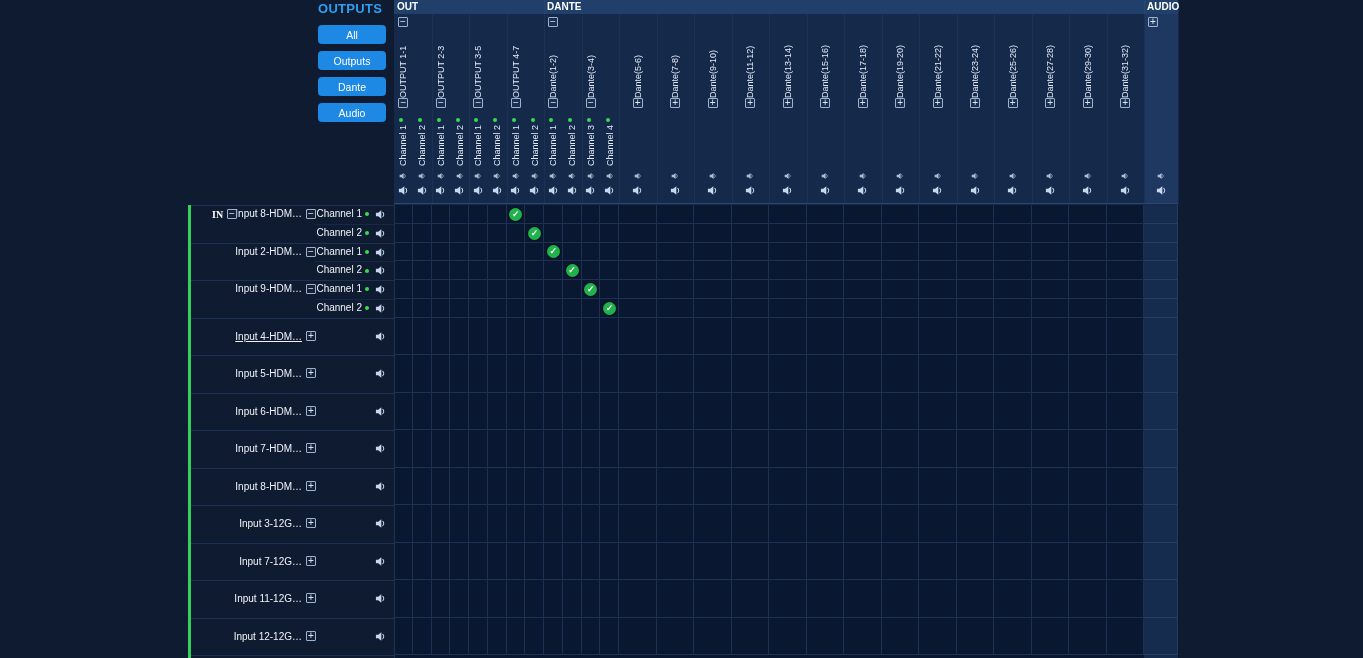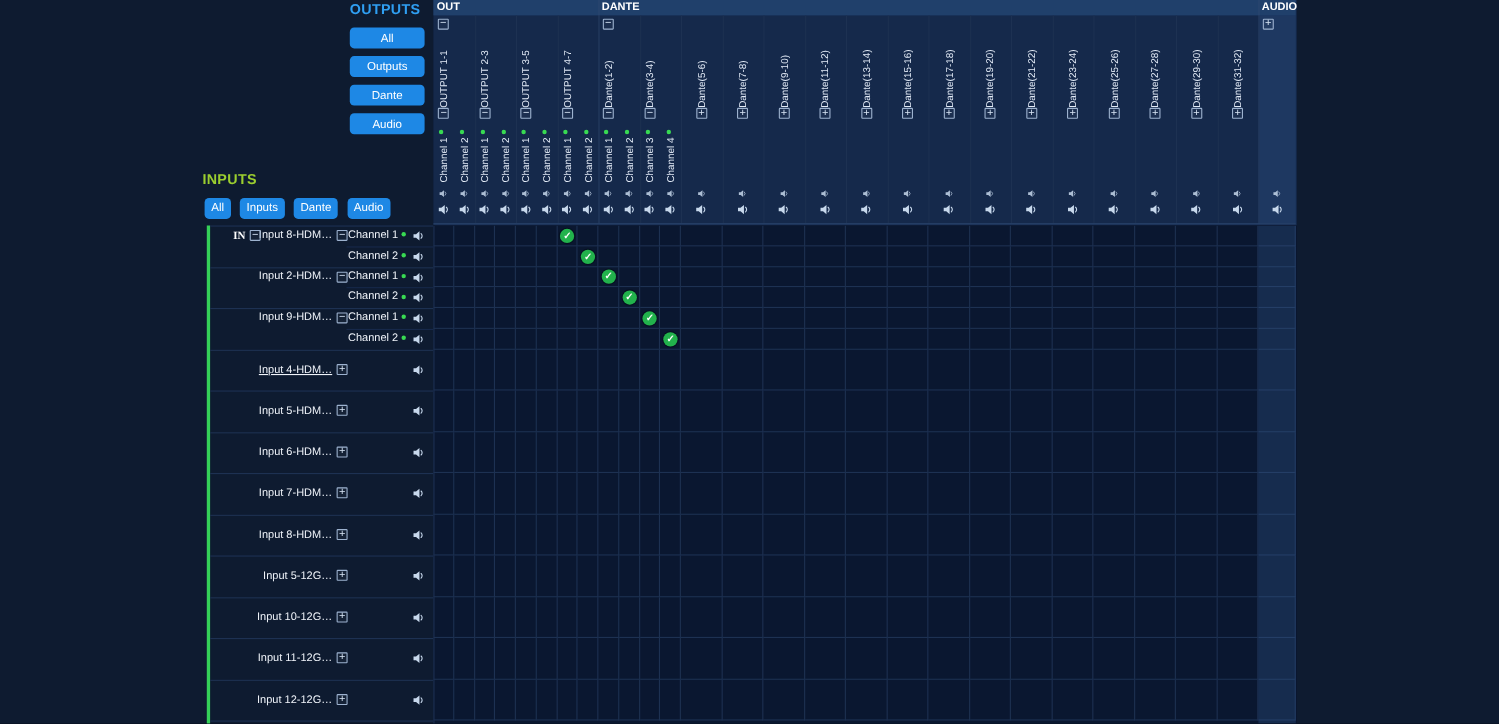--- a/index.html
+++ b/index.html
@@ -73,29 +73,20 @@
 
 
   <div class="outputs-panel" data-interactable="false">
     <div class="panel-title t-out" data-interactable="false">OUTPUTS</div>
     <button class="bbtn stack" data-interactable="true">All</button>
     <button class="bbtn stack" data-interactable="true">Outputs</button>
     <button class="bbtn stack" data-interactable="true">Dante</button>
     <button class="bbtn stack" data-interactable="true">Audio</button>
   </div>
 
-  <div class="inputs-panel" data-interactable="false">
-    <div class="panel-title t-in" data-interactable="false">INPUTS</div>
-    <div class="inputs-btnrow" data-interactable="false">
-      <button class="bbtn inline" data-interactable="true">All</button>
-      <button class="bbtn inline" data-interactable="true">Inputs</button>
-      <button class="bbtn inline" data-interactable="true">Dante</button>
-      <button class="bbtn inline" data-interactable="true">Audio</button>
-    </div>
-  </div>
 
   <div id="col-header" data-interactable="false">
       <div class="band" data-interactable="false" style="left: 0px; width: 784px;"></div>
       <div class="audio-hi" data-interactable="false" style="left: 750px; top: 14px; width: 34px; height: 189px;"></div>
       <div class="band-label" data-interactable="false" style="left: 3px;">OUT</div>
       <div class="cbox" data-interactable="true" style="left: 4px; top: 17px;">−</div>
       <div class="band-label" data-interactable="false" style="left: 153px;">DANTE</div>
       <div class="cbox" data-interactable="true" style="left: 154px; top: 17px;">−</div>
       <div class="vline section" data-interactable="false" style="left: 150px; top: 0px; height: 203px;"></div>
       <div class="band-label" data-interactable="false" style="left: 753px;">AUDIO</div>
@@ -467,28 +458,28 @@
           <path d="M8.5 3.7a3.1 3.1 0 0 1 0 4.6" stroke="#c7d8ec" stroke-width="1.1" fill="none" stroke-linecap="round"></path>
         </svg></div>
       <div class="rh-line" data-interactable="false" style="top: 302px;"></div>
       <div class="rname" data-interactable="false" style="left: 20px; width: 97px; top: 277.5px;">Input 8-HDM…</div>
       <div class="cbox" data-interactable="true" style="left: 121px; top: 277.5px;">+</div>
       <div class="spk" data-interactable="true" style="left: 190px; top: 277.5px;"><svg width="11" height="11" viewBox="0 0 12 12">
           <path d="M1 4.2h2.5L6.9 1.4v9.2L3.5 7.8H1z" fill="#c7d8ec"></path>
           <path d="M8.5 3.7a3.1 3.1 0 0 1 0 4.6" stroke="#c7d8ec" stroke-width="1.1" fill="none" stroke-linecap="round"></path>
         </svg></div>
       <div class="rh-line" data-interactable="false" style="top: 339.5px;"></div>
-      <div class="rname" data-interactable="false" style="left: 20px; width: 97px; top: 315px;">Input 5-12G…</div>
+      <div class="rname" data-interactable="false" style="left: 20px; width: 97px; top: 315px;">Input 3-12G…</div>
       <div class="cbox" data-interactable="true" style="left: 121px; top: 315px;">+</div>
       <div class="spk" data-interactable="true" style="left: 190px; top: 315px;"><svg width="11" height="11" viewBox="0 0 12 12">
           <path d="M1 4.2h2.5L6.9 1.4v9.2L3.5 7.8H1z" fill="#c7d8ec"></path>
           <path d="M8.5 3.7a3.1 3.1 0 0 1 0 4.6" stroke="#c7d8ec" stroke-width="1.1" fill="none" stroke-linecap="round"></path>
         </svg></div>
       <div class="rh-line" data-interactable="false" style="top: 377px;"></div>
-      <div class="rname" data-interactable="false" style="left: 20px; width: 97px; top: 352.5px;">Input 10-12G…</div>
+      <div class="rname" data-interactable="false" style="left: 20px; width: 97px; top: 352.5px;">Input 7-12G…</div>
       <div class="cbox" data-interactable="true" style="left: 121px; top: 352.5px;">+</div>
       <div class="spk" data-interactable="true" style="left: 190px; top: 352.5px;"><svg width="11" height="11" viewBox="0 0 12 12">
           <path d="M1 4.2h2.5L6.9 1.4v9.2L3.5 7.8H1z" fill="#c7d8ec"></path>
           <path d="M8.5 3.7a3.1 3.1 0 0 1 0 4.6" stroke="#c7d8ec" stroke-width="1.1" fill="none" stroke-linecap="round"></path>
         </svg></div>
       <div class="rh-line" data-interactable="false" style="top: 414.5px;"></div>
       <div class="rname" data-interactable="false" style="left: 20px; width: 97px; top: 390px;">Input 11-12G…</div>
       <div class="cbox" data-interactable="true" style="left: 121px; top: 390px;">+</div>
       <div class="spk" data-interactable="true" style="left: 190px; top: 390px;"><svg width="11" height="11" viewBox="0 0 12 12">
           <path d="M1 4.2h2.5L6.9 1.4v9.2L3.5 7.8H1z" fill="#c7d8ec"></path>

